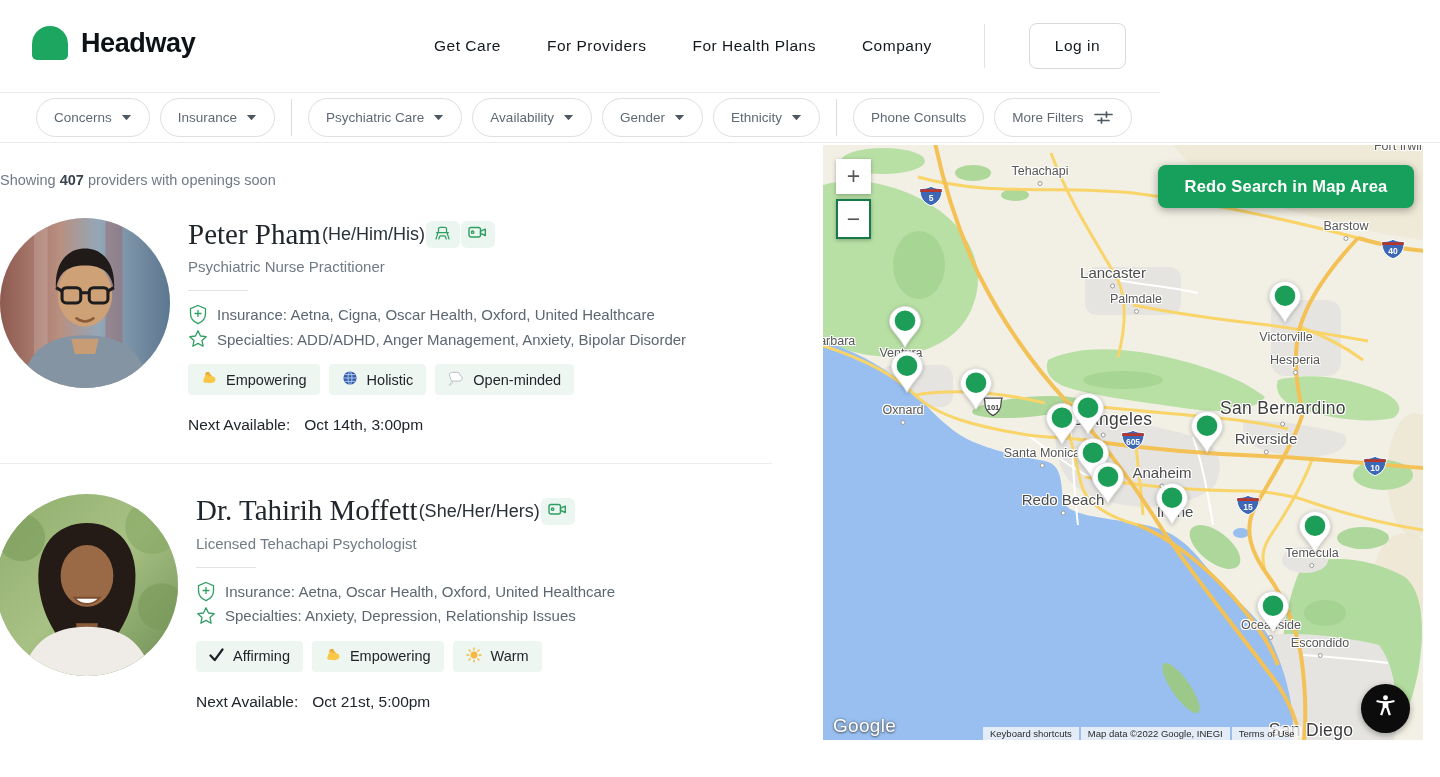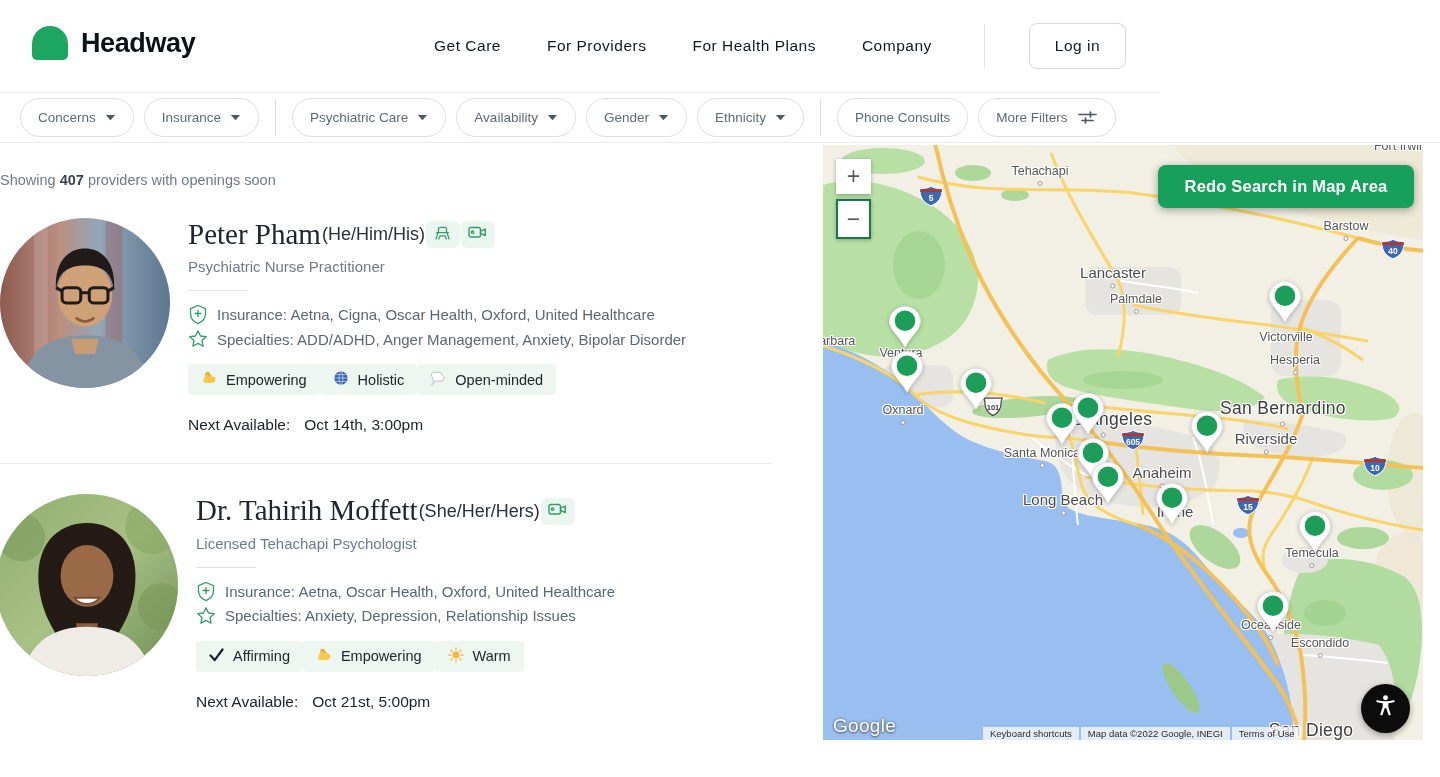--- a/index.html
+++ b/index.html
@@ -12,42 +12,42 @@
   
   .header{position:absolute;left:0;top:0;width:1160px;height:92px;border-bottom:1px solid #ebebeb;background:#fff;z-index:30;}
   .logo{position:absolute;left:32px;top:26px;display:flex;align-items:center;gap:13px;cursor:pointer;}
   .logo-mark{width:36px;height:34px;background:#1ca65f;border-radius:18px 18px 5px 5px;}
   .logo-text{font-size:27px;font-weight:700;letter-spacing:-0.4px;color:#0d1217;}
   .nav{position:absolute;right:34px;top:0;height:92px;display:flex;align-items:center;gap:18px;}
   .nav-link{font-size:15.5px;letter-spacing:0.5px;color:#14191f;margin-left:46px;cursor:pointer;white-space:nowrap;}
   .nav-divider{width:1px;height:44px;background:#e2e2e2;margin:0 26px 0 34px;}
   .login-btn{border:1px solid #d9d9d9;border-radius:8px;padding:13px 25px;font-size:15.5px;letter-spacing:0.5px;color:#14191f;background:#fff;cursor:pointer;}
   
-  .filterbar{position:absolute;left:0;top:92px;width:1440px;height:51px;border-bottom:1px solid #ebebeb;background:#fff;display:flex;align-items:center;padding-left:20px;box-sizing:border-box;z-index:29;}
+  .filterbar{position:absolute;left:0;top:92px;width:1440px;height:51px;border-bottom:1px solid #ebebeb;background:#fff;display:flex;align-items:center;padding-left:36px;box-sizing:border-box;z-index:29;}
   .pill{display:flex;align-items:center;gap:9px;border:1px solid #dedede;border-radius:999px;padding:0 17px;height:37px;font-size:13.5px;color:#5f6974;background:#fff;cursor:pointer;margin-right:10px;white-space:nowrap;}
   .pill .icon{display:flex;align-items:center;}
   .filter-divider{width:1px;height:37px;background:#dcdcdc;margin:0 16px 0 6px;}
   
   .results{position:absolute;left:0;top:143px;width:823px;height:634px;overflow:hidden;background:#fff;box-sizing:border-box;}
   .showing{margin-top:29px;font-size:14.5px;color:#707a84;}
   .showing b{color:#3a434d;font-weight:700;}
   .card{display:flex;gap:18px;margin-top:30px;}
   .avatar{width:170px;height:170px;border-radius:50%;overflow:hidden;flex-shrink:0;cursor:pointer;background:#ddd;}
   .card.second .avatar{width:182px;height:182px;margin-left:-4px;}
   .avatar svg{width:100%;height:100%;display:block;}
   .card-body{padding-top:0;}
   .name-row{display:flex;align-items:center;gap:1px;margin-top:0;}
   .prov-name{font-family:"Liberation Serif","DejaVu Serif",serif;font-weight:400;font-size:29px;color:#20262c;margin:0;cursor:pointer;line-height:1.15;}
   .pronouns{font-size:18px;color:#2a3138;}
   .badge{width:34px;height:27px;border-radius:6px;background:#ecf6f0;display:flex;align-items:center;justify-content:center;}
   .prov-title{font-size:15px;color:#717b85;margin-top:7px;}
   .mini-divider{width:60px;height:1px;background:#e3e3e3;margin:15px 0 13px;}
   .info-line{display:flex;align-items:center;gap:9px;margin-top:4px;font-size:15px;color:#5d6771;}
   .info-line .icon{display:flex;align-items:center;}
-  .tags{display:flex;margin-top:15px;}
+  .tags{display:flex;gap:9px;margin-top:15px;}
   .tag{display:flex;align-items:center;gap:9px;background:#eef6f1;border-radius:4px;padding:6px 13px;font-size:14.5px;color:#20262c;}
   .next{margin-top:21px;font-size:15.5px;color:#20262c;}
   .next .next-value{margin-left:14px;}
   .card-divider{width:772px;height:1px;background:#ececec;margin-top:29px;}
   
   .map{position:absolute;left:823px;top:145px;width:600px;height:595px;overflow:hidden;background:#f2efe4;cursor:grab;}
   .map-art{position:absolute;left:0;top:0;z-index:1;}
   .map-label{position:absolute;transform:translate(-50%,-50%);display:flex;flex-direction:column;align-items:center;z-index:5;white-space:nowrap;color:#565656;
     text-shadow:-1px -1px 0 #fff,1px -1px 0 #fff,-1px 1px 0 #fff,1px 1px 0 #fff,0 1px 0 #fff,0 -1px 0 #fff;}
   .map-label.s{font-size:12.5px;}
@@ -457,21 +457,21 @@
       </div>
       <div class="map-label s" style="left: 219px; top: 312px;">
         <span>Santa Monica</span>
         <span class="dot"></span>
       </div>
       <div class="map-label m" style="left: 339px; top: 331px;">
         <span>Anaheim</span>
         <span class="dot"></span>
       </div>
       <div class="map-label m" style="left: 240px; top: 358px;">
-        <span>Long Beach</span>
+        <span>Redo Beach</span>
         <span class="dot"></span>
       </div>
       <div class="map-label m" style="left: 352px; top: 366px;">
         <span>Irvine</span>
       </div>
       <div class="map-label s" style="left: 489px; top: 412px;">
         <span>Temecula</span>
         <span class="dot"></span>
       </div>
       <div class="map-label s" style="left: 448px; top: 484px;">

